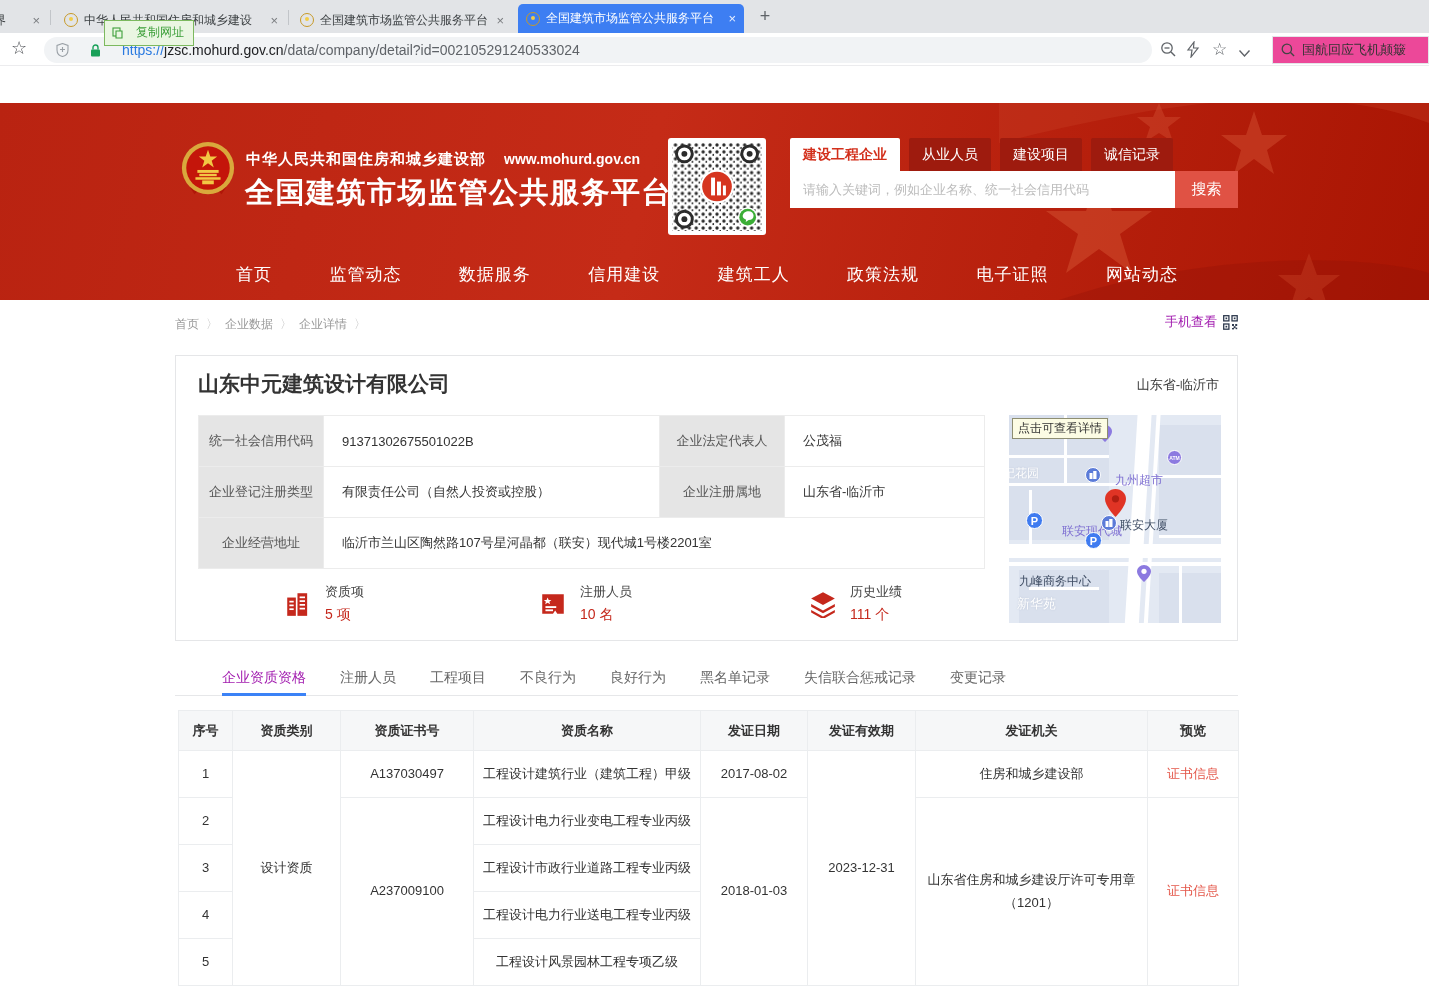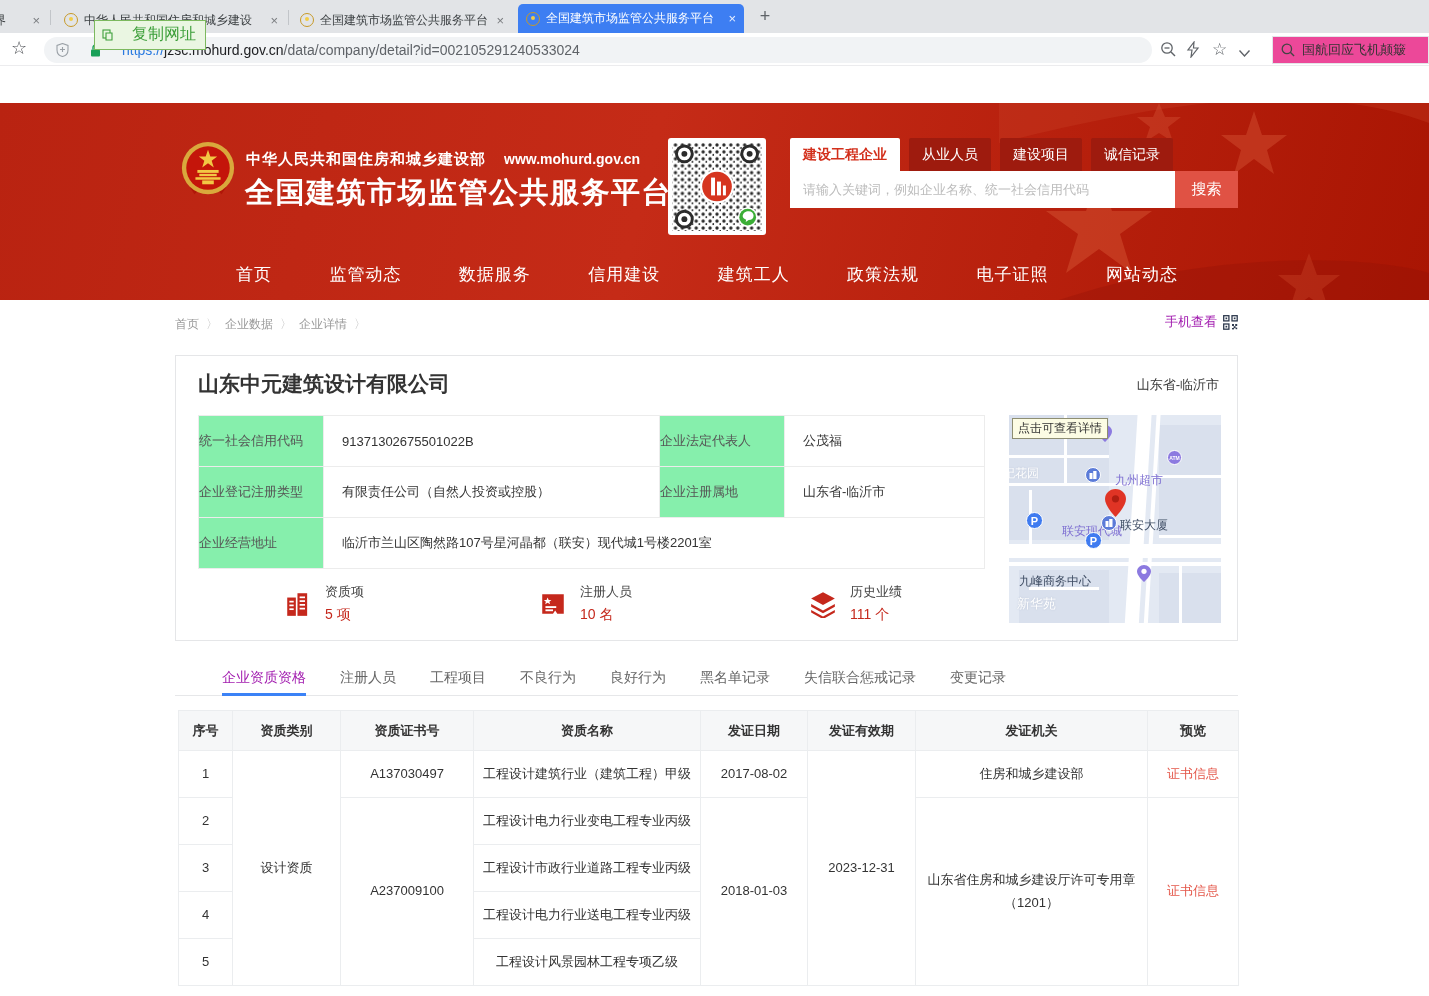--- a/index.html
+++ b/index.html
@@ -27,22 +27,22 @@
   .bkstar { position:absolute; left:11px; top:4px; font-size:18px; color:#4a4d52; cursor:pointer; }
   .urlpill { position:absolute; left:44px; top:4px; width:1108px; height:26px; background:#f1f3f5; border-radius:14px;
              display:flex; align-items:center; padding:0 12px; gap:21px; }
   .urltext { font-size:14px; white-space:nowrap; overflow:hidden; }
   .u-scheme { color:#2a7ae0; } .u-host { color:#202124; } .u-path { color:#5f6368; }
   .uicon { position:absolute; top:8px; color:#5f6368; cursor:pointer; }
   .hotbox { position:absolute; left:1272px; top:3px; width:157px; height:28px; background:#ec4899;
             border:1px solid #e3e5e8; display:flex; align-items:center; gap:7px; padding:0 8px; }
   .hotbox input { border:none; background:transparent; outline:none; font-size:13px; color:#333; width:118px;
                   font-family:"Liberation Sans","DejaVu Sans",sans-serif; }
-  .copytip { position:absolute; left:94px; top:20px; z-index:60; background:#eaf6e2; border:1px solid #7cb95e;
-             color:#3d9f3a; font-size:16px; padding:3px 9px 4px 7px; display:flex; align-items:center; gap:19px; }
+  .copytip { position:absolute; left:104px; top:20px; z-index:60; background:#eaf6e2; border:1px solid #7cb95e;
+             color:#3d9f3a; font-size:12px; padding:3px 9px 4px 7px; display:flex; align-items:center; gap:13px; }
 
   
   .siteheader { position:absolute; top:103px; left:0; width:1429px; height:197px; overflow:hidden;
                 background:linear-gradient(104deg,#b92311 0%,#c52b17 45%,#a91503 100%); }
   .hdecor { position:absolute; right:0; top:0; }
   .emblem { position:absolute; left:179px; top:37px; }
   .brandline1 { position:absolute; left:246px; top:47px; color:#fff; font-size:15px; font-weight:bold; letter-spacing:1px; }
   .brandurl { font-size:14px; margin-left:18px; letter-spacing:0; }
   .brandline2 { position:absolute; left:245px; top:70px; color:#fff; font-size:29px; font-weight:bold; letter-spacing:1.5px; }
   .qrbox { position:absolute; left:668px; top:35px; width:98px; height:97px; background:#fff; border-radius:3px;
@@ -67,21 +67,21 @@
   .crumbs .sep { color:#c0c0c0; }
   .crumbs span { cursor:pointer; }
   .mobileview { position:absolute; right:0; top:0; display:flex; align-items:center; gap:6px; color:#a21caf; font-size:13px; cursor:pointer; }
 
   
   .card { position:absolute; top:355px; left:175px; width:1063px; height:286px; border:1px solid #e5e6e8; background:#fff; }
   .cname { position:absolute; left:22px; top:14px; font-size:21px; font-weight:bold; color:#333; }
   .cregion { position:absolute; right:18px; top:20px; font-size:13px; color:#333; }
   .infotable { position:absolute; left:22px; top:59px; border-collapse:collapse; table-layout:fixed; width:786px; font-size:13px; }
   .infotable td { border:1px solid #ececec; height:51px; }
-  .infotable td.lbl { background:#86efac; color:#555; }
+  .infotable td.lbl { background:#e5e5e5; color:#555; text-align:center; }
   .infotable td.val { color:#333; padding-left:18px; }
   .stat { position:absolute; top:227px; display:flex; align-items:center; gap:13px; }
   .stat .sl { font-size:13px; color:#444; }
   .stat .sv { font-size:14px; color:#c5281c; margin-top:5px; }
 
   
   .map { position:absolute; left:833px; top:59px; width:212px; height:208px; background:#e3e9f3; overflow:hidden; cursor:pointer;text-decoration:underline; }
   .blk { position:absolute; background:#d9e0ed; }
   .rd { position:absolute; background:#fff; }
   .map-tip { position:absolute; left:3px; top:3px; z-index:9; background:#fcfce4; border:1px solid #8e8e72;

